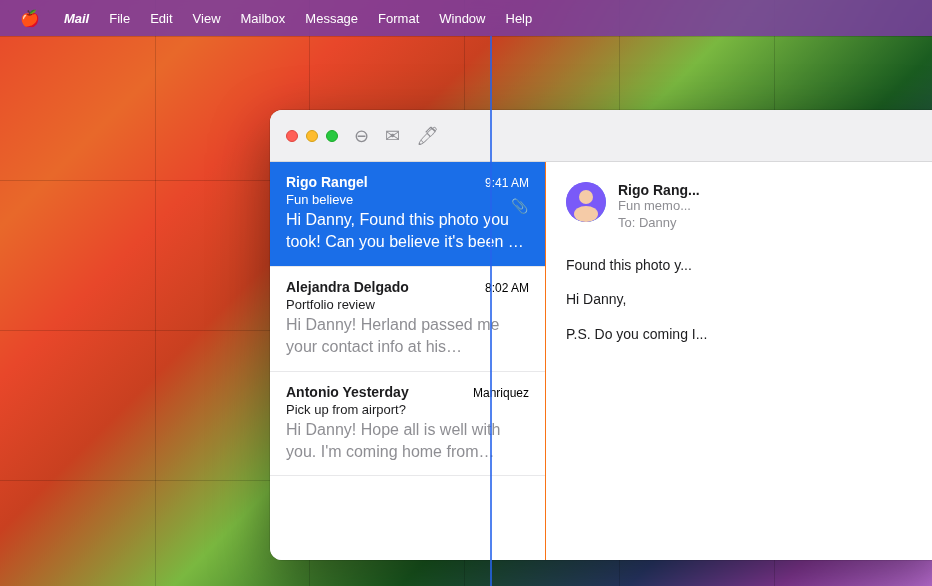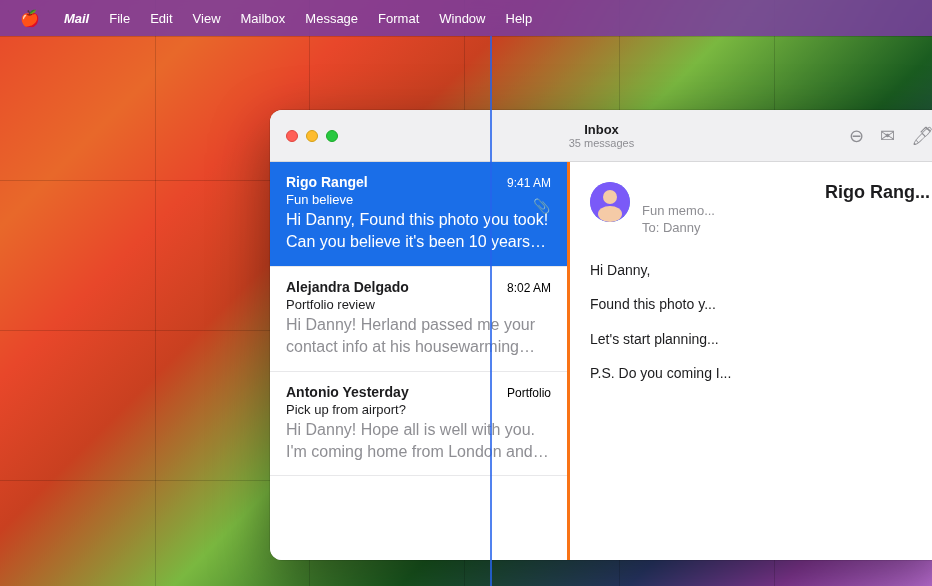--- a/index.html
+++ b/index.html
@@ -140,23 +140,23 @@
 
     
     .window-content {
       display: flex;
       flex: 1;
       overflow: hidden;
     }
 
     
     .message-list {
-      width: 300px;
+      width: 276px;
       background: #ffffff;
-      border-right: 3px solid #f97316;
+      border-right: 1px solid #f97316;
       overflow-y: auto;
       flex-shrink: 0;
     }
     .message-item {
       padding: 12px 16px;
       border-bottom: 1px solid #e8e8ea;
       cursor: pointer;
       position: relative;
     }
     .message-item.selected {
@@ -223,24 +223,23 @@
       justify-content: center;
       font-size: 18px;
       float: left;
       margin-right: 12px;
       overflow: hidden;
     }
     .detail-header {
       margin-bottom: 16px;
     }
     .detail-sender-name {
-      font-size: 18px;
-      font-weight: 600;
-      color: #1c1c1e;
-      text-align: right;
+      font-size: 14px;
+      font-weight: 600;
+      color: #1c1c1e;
     }
     .detail-subject-line {
       font-size: 13px;
       color: #8e8e93;
       margin-bottom: 2px;
     }
     .detail-to {
       font-size: 13px;
       color: #8e8e93;
     }
@@ -312,24 +311,20 @@
 </div>
 
 <div class="mail-window">
 
   <div class="window-titlebar">
     <div class="traffic-lights">
       <div class="traffic-light close"></div>
       <div class="traffic-light minimize"></div>
       <div class="traffic-light maximize"></div>
     </div>
-    <div class="window-title-center">
-      <div class="window-title">Inbox</div>
-      <div class="window-subtitle">35 messages</div>
-    </div>
     <div class="window-actions">
       <span class="window-action-icon">⊖</span>
       <span class="window-action-icon">✉</span>
       <span class="window-action-icon">🖊</span>
     </div>
   </div>
 
   <div class="window-content">
 
     <div class="message-list">
@@ -349,21 +344,21 @@
           <span class="message-sender">Alejandra Delgado</span>
           <span class="message-time">8:02 AM</span>
         </div>
         <div class="message-subject">Portfolio review</div>
         <div class="message-preview">Hi Danny! Herland passed me your contact info at his housewarming party last week an...</div>
       </div>
 
       <div class="message-item">
         <div class="message-item-header">
           <span class="message-sender">Antonio Yesterday</span>
-          <span class="message-time">Portfolio</span>
+          <span class="message-time">Manriquez</span>
         </div>
         <div class="message-subject">Pick up from airport?</div>
         <div class="message-preview">Hi Danny! Hope all is well with you. I'm coming home from London and was wonder...</div>
       </div>
 
     </div>
 
     <div class="message-detail">
       <div class="detail-header">
         <div class="detail-avatar">
@@ -374,20 +369,19 @@
             <ellipse cx="20" cy="32" rx="12" ry="8" fill="#f5cba7"></ellipse>
           </svg>
         </div>
         <div style="overflow:hidden">
           <div class="detail-sender-name">Rigo Rang...</div>
           <div class="detail-subject-line">Fun memo...</div>
           <div class="detail-to">To:  Danny</div>
         </div>
       </div>
       <div class="detail-body">
+        <p>Found this photo y...</p>
         <p>Hi Danny,</p>
-        <p>Found this photo y...</p>
-        <p>Let's start planning...</p>
         <p>P.S. Do you coming I...</p>
       </div>
     </div>
   </div>
 </div>
 
 </body></html>

